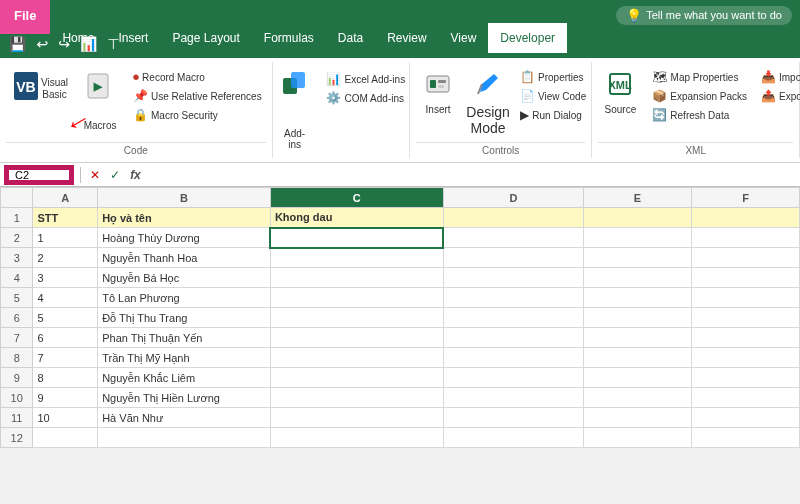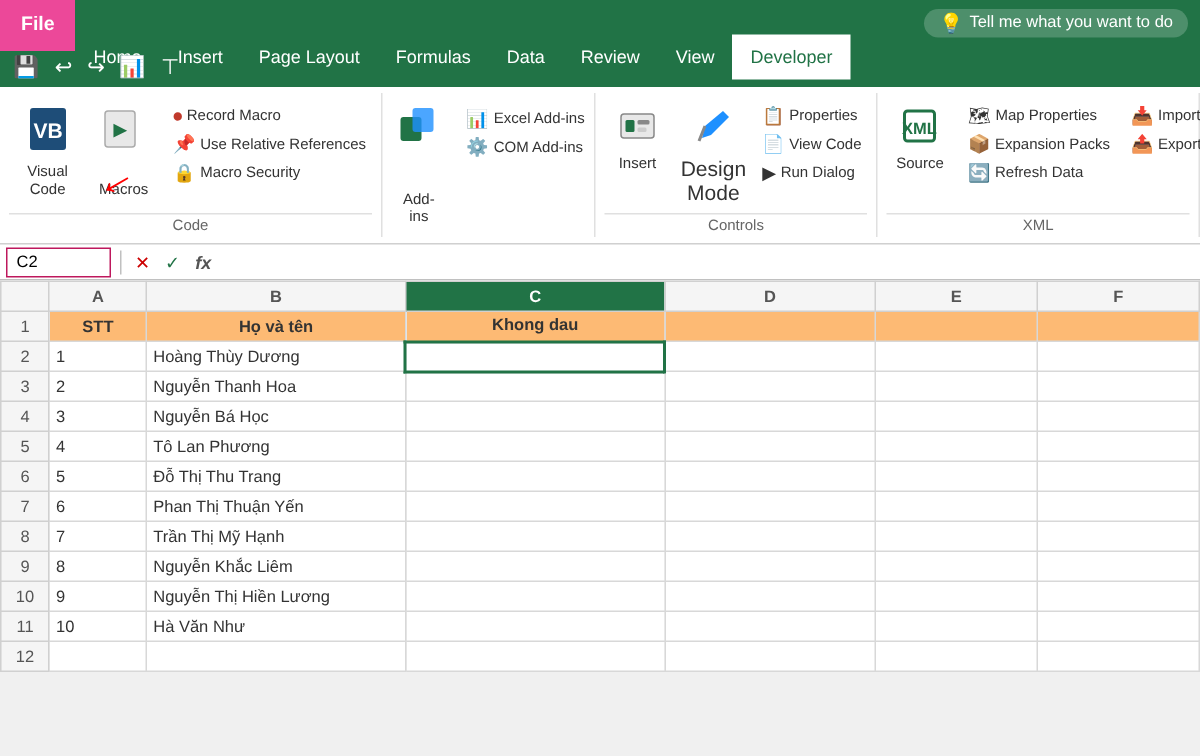--- a/index.html
+++ b/index.html
@@ -13,48 +13,48 @@
     .tell-me { margin-left: auto; display: flex; align-items: center; background: rgba(255,255,255,0.2); border-radius: 12px; padding: 2px 10px; color: white; font-size: 11px; margin-right: 8px; cursor: pointer; }
     .tell-me-icon { margin-right: 4px; font-size: 13px; }
 
     
     .ribbon { background: white; border-bottom: 1px solid #d0d0d0; display: flex; align-items: stretch; min-height: 90px; padding: 4px 0; }
 
     .ribbon-btn { display: flex; flex-direction: column; align-items: center; justify-content: flex-start; padding: 4px 6px; cursor: pointer; border-radius: 3px; min-width: 44px; }
 
     .ribbon-btn-small { display: flex; align-items: center; padding: 2px 4px; cursor: pointer; border-radius: 3px; font-size: 10px; color: #333; white-space: nowrap; }
     .ribbon-btn-small .small-icon { font-size: 12px; margin-right: 3px; }
-    .vb-btn { display: flex; flex-direction: column; align-items: center; cursor: pointer; padding: 4px 6px; border-radius: 3px; }
+    .vb-btn { display: flex; flex-direction: row; align-items: center; cursor: pointer; padding: 4px 6px; border-radius: 3px; }
     .macro-btn { display: flex; flex-direction: column; align-items: center; cursor: pointer; padding: 4px 4px; border-radius: 3px; }
     .stacked-btns { display: flex; flex-direction: column; gap: 1px; justify-content: center; }
 
     
     .red-arrow { position: absolute; top: 45px; left: 62px; color: red; font-size: 28px; transform: rotate(-30deg); z-index: 10; pointer-events: none; }
 
     
     .formula-bar { background: white; border-bottom: 1px solid #c0c0c0; display: flex; align-items: center; height: 24px; padding: 0 4px; gap: 4px; }
-    .name-box { border: 1px solid #be185d; padding: 1px 6px; width: 70px; font-size: 11px; height: 20px; }
+    .name-box { border: 5px solid #be185d; padding: 1px 6px; width: 70px; font-size: 11px; height: 20px; }
     .formula-divider { width: 1px; background: #c0c0c0; height: 16px; margin: 0 2px; }
     .formula-icon { font-size: 12px; cursor: pointer; padding: 1px 3px; color: #555; }
     .formula-input { flex: 1; border: none; outline: none; font-size: 11px; padding: 1px 4px; }
 
     
     .quick-access { background: #217346; display: flex; align-items: center; padding: 3px 6px; gap: 4px; height: 28px; }
     .qa-btn { color: white; font-size: 14px; cursor: pointer; padding: 2px 3px; }
 
     
     .sheet-container { background: #f0f0f0; overflow: hidden; }
     .sheet-table { border-collapse: collapse; width: 100%; table-layout: fixed; }
     
     .row-header { background: #f5f5f5; border: 1px solid #d0d0d0; text-align: center; font-size: 11px; color: #555; width: 30px; min-width: 30px; }
     .col-header { background: #f5f5f5; border: 1px solid #d0d0d0; text-align: center; font-size: 11px; color: #555; height: 20px; }
     .col-header.active { background: #217346; color: white; }
     
     .cell { border: 1px solid #d8d8d8; padding: 1px 4px; font-size: 11px; height: 20px; overflow: hidden; white-space: nowrap; background: white; }
-    .cell.header-cell { background: #fdba74; font-weight: bold; text-align: center; color: #333; }
+    .cell.header-cell { background: #fef9c3; font-weight: bold; color: #333; }
     .cell.selected { border: 2px solid #217346; background: white; }
     .cell.data-cell { color: #333; }
 
     .corner-cell { background: #f5f5f5; border: 1px solid #d0d0d0; width: 30px; }
 
     .whole-ribbon-group { display: flex; flex-direction: column; border-right: 1px solid #e0e0e0; padding: 4px 6px 2px 6px; }
     .group-top { display: flex; gap: 4px; flex: 1; align-items: flex-start; }
     .group-bottom { font-size: 10px; color: #666; text-align: center; border-top: 1px solid #e0e0e0; padding-top: 2px; margin-top: 2px; }
   </style>
 </head>
@@ -94,21 +94,21 @@
       <div class="group-top">
 
         <div class="vb-btn" style="min-width:42px; align-items:center;">
           <span style="font-size:24px; line-height:1;">
             <svg width="28" height="32" viewBox="0 0 28 32">
                 <rect x="2" y="2" width="24" height="28" rx="2" fill="#1e4d78"></rect>
                 <text x="14" y="22" text-anchor="middle" font-size="14" fill="white" font-weight="bold">VB</text>
               </svg>
           </span>
           <span style="font-size:10px; text-align:center; color:#333; margin-top:2px; line-height:1.2;">Visual
-Code</span>
+Basic</span>
         </div>
 
         <div class="macro-btn" style="min-width:42px; align-items:center;">
           <span style="font-size:24px; line-height:1;">
             <svg width="28" height="32" viewBox="0 0 28 32">
                 <rect x="2" y="4" width="20" height="24" rx="2" fill="#e8e8e8" stroke="#aaa"></rect>
                 <text x="12" y="20" text-anchor="middle" font-size="11" fill="#217346" font-weight="bold">▶</text>
               </svg>
           </span>
           <span style="font-size:10px; text-align:center; color:#333; margin-top:14px;">Macros</span>

